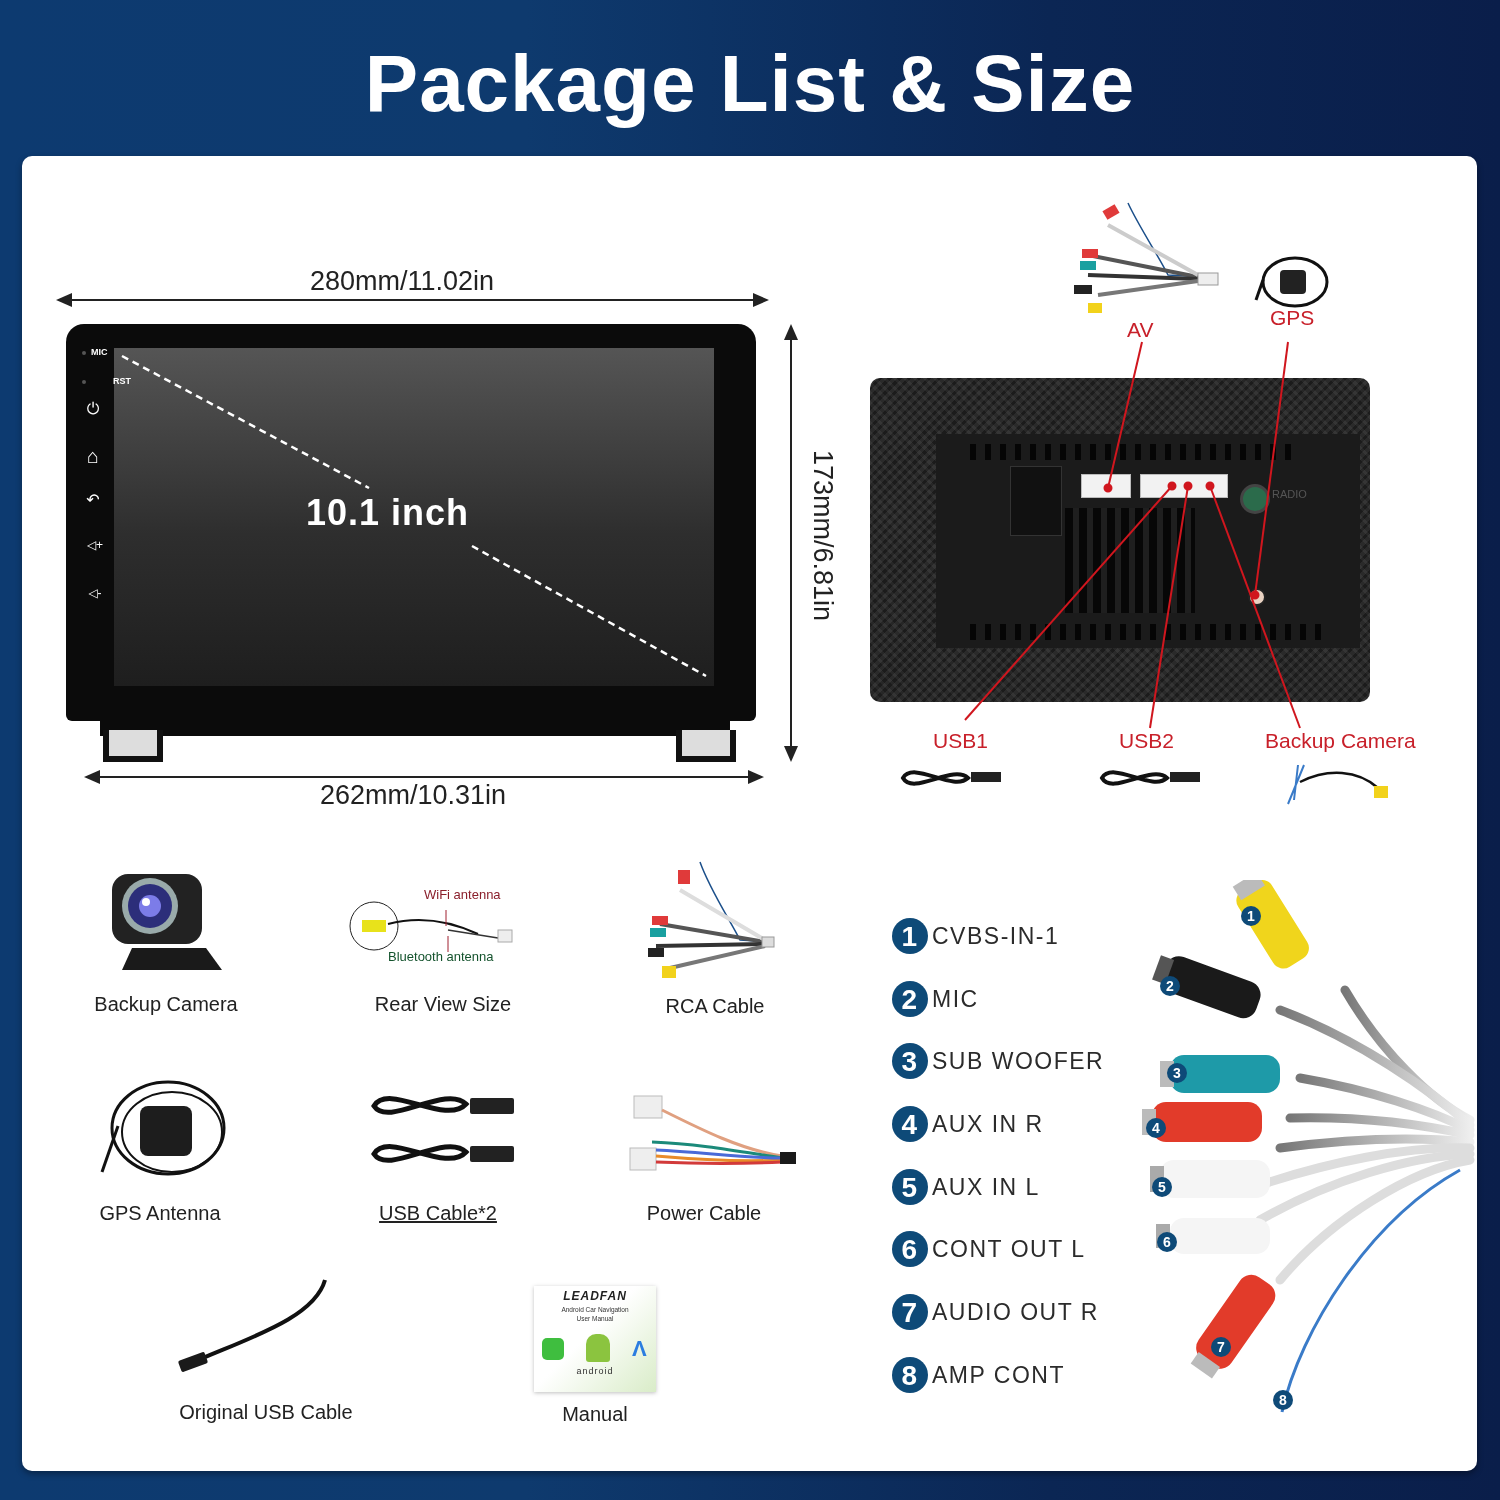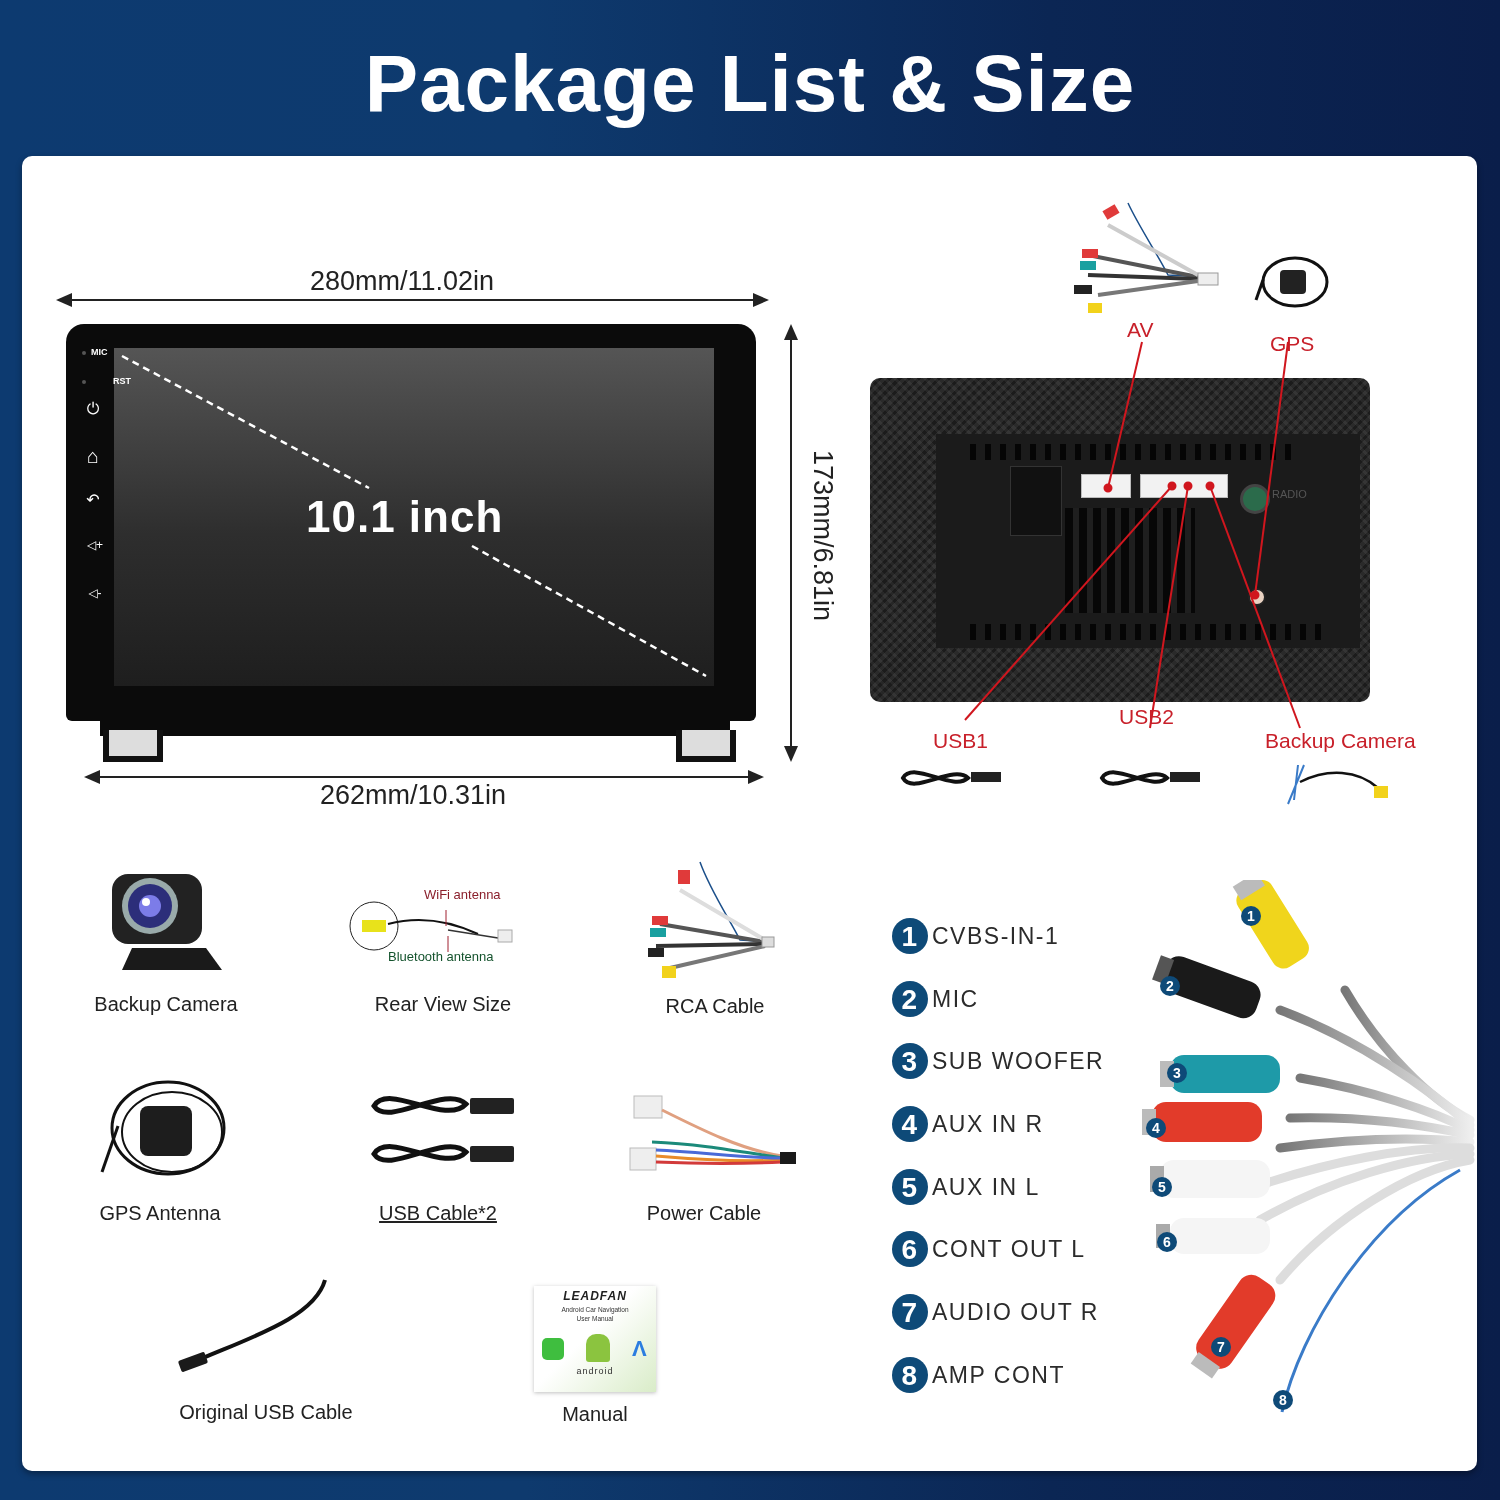--- a/index.html
+++ b/index.html
@@ -14,21 +14,21 @@
   .arrow-h::before{left:-4px;border-right:16px solid #222;border-left:0;}
   .arrow-h::after{right:-4px;border-left:16px solid #222;border-right:0;}
   .arrow-v{position:absolute;width:2px;background:#222;}
   .arrow-v::before,.arrow-v::after{content:"";position:absolute;left:-6px;border:7px solid transparent;}
   .arrow-v::before{top:-4px;border-bottom:16px solid #222;border-top:0;}
   .arrow-v::after{bottom:-4px;border-top:16px solid #222;border-bottom:0;}
   .unit{position:absolute;background:#0b0b0b;border-radius:18px 18px 6px 6px;}
   .screen{position:absolute;background:linear-gradient(180deg,#555 0%,#2e2e2e 55%,#1e1e1e 100%);}
   .side-label{position:absolute;color:#fff;font-size:9px;font-weight:bold;}
   .side-icon{position:absolute;color:#fff;font-size:16px;width:24px;text-align:center;}
-  .inch{position:absolute;color:#fff;font-weight:bold;font-size:44px;letter-spacing:1px;}
+  .inch{position:absolute;color:#fff;font-weight:bold;font-size:36px;letter-spacing:1px;}
   .foot{position:absolute;width:48px;height:26px;border:6px solid #111;border-top:none;background:#ddd;}
   .back{position:absolute;border-radius:10px;
     background-color:#2a2a2a;
     background-image:repeating-linear-gradient(45deg,rgba(255,255,255,.05) 0 3px,transparent 3px 7px),repeating-linear-gradient(-45deg,rgba(0,0,0,.35) 0 3px,transparent 3px 7px);}
   .plate{position:absolute;background:#1b1b1b;}
   .vent{position:absolute;background:repeating-linear-gradient(90deg,#050505 0 6px,transparent 6px 15px);}
   .port{position:absolute;background:#f2f2f2;border:1px solid #bbb;}
   .red{color:#c8202a;font-size:21px;}
   .cap{position:absolute;font-size:20px;color:#222;text-align:center;}
   .badge{display:inline-block;width:36px;height:36px;border-radius:50%;background:#0e4a78;color:#fff;font-weight:bold;font-size:28px;text-align:center;line-height:37px;vertical-align:middle;}
@@ -95,21 +95,21 @@
     <rect x="130" y="78" width="20" height="12" fill="#eee" stroke="#999"></rect>
   </svg>
 
   <svg class="abs" style="left:1250px;top:252px;" width="82" height="62">
     <ellipse cx="45" cy="30" rx="32" ry="24" stroke="#111" stroke-width="3" fill="none"></ellipse>
     <rect x="30" y="18" width="26" height="24" rx="4" fill="#222"></rect>
     <path d="M13 28 L6 48" stroke="#111" stroke-width="3"></path>
   </svg>
 
   <div class="abs red" style="left:1127px;top:318px;">AV</div>
-  <div class="abs red" style="left:1270px;top:332px;text-align:right;">GPS</div>
+  <div class="abs red" style="left:1270px;top:306px;text-align:right;">GPS</div>
 
   <div class="back" style="left:870px;top:378px;width:500px;height:324px;">
     <div class="plate" style="left:66px;top:56px;width:424px;height:214px;"></div>
     <div class="vent" style="left:100px;top:66px;width:330px;height:16px;"></div>
     <div class="vent" style="left:100px;top:246px;width:360px;height:16px;"></div>
     <div class="vent" style="left:195px;top:130px;width:130px;height:105px;background:repeating-linear-gradient(90deg,#070707 0 8px,#1f1f1f 8px 14px);"></div>
     <div class="abs" style="left:140px;top:88px;width:50px;height:68px;background:#111;border:1px solid #333;"></div>
     <div class="port" style="left:211px;top:96px;width:48px;height:22px;"></div>
     <div class="port" style="left:270px;top:96px;width:86px;height:22px;"></div>
     <div class="abs" style="left:370px;top:106px;width:24px;height:24px;border-radius:50%;background:#2b6b4b;border:3px solid #444;"></div>
@@ -126,21 +126,21 @@
       <line x1="312" y1="156" x2="105" y2="390"></line>
       <circle cx="312" cy="156" r="3.5"></circle>
       <line x1="328" y1="156" x2="290" y2="398"></line>
       <circle cx="328" cy="156" r="3.5"></circle>
       <line x1="350" y1="156" x2="440" y2="398"></line>
       <circle cx="350" cy="156" r="3.5"></circle>
     </g>
   </svg>
 
   <div class="abs red" style="left:933px;top:729px;">USB1</div>
-  <div class="abs red" style="left:1119px;top:705px;">USB2</div>
+  <div class="abs red" style="left:1119px;top:729px;">USB2</div>
   <div class="abs red" style="left:1265px;top:729px;">Backup Camera</div>
 
   <svg class="abs" style="left:893px;top:760px;" width="115" height="36">
     <path d="M10 18 C20 0 60 32 75 18 C60 4 20 36 10 18 Z" stroke="#111" stroke-width="4" fill="none"></path>
     <rect x="78" y="12" width="30" height="10" fill="#222"></rect>
   </svg>
   <svg class="abs" style="left:1092px;top:760px;" width="115" height="36">
     <path d="M10 18 C20 0 60 32 75 18 C60 4 20 36 10 18 Z" stroke="#111" stroke-width="4" fill="none"></path>
     <rect x="78" y="12" width="30" height="10" fill="#222"></rect>
   </svg>

